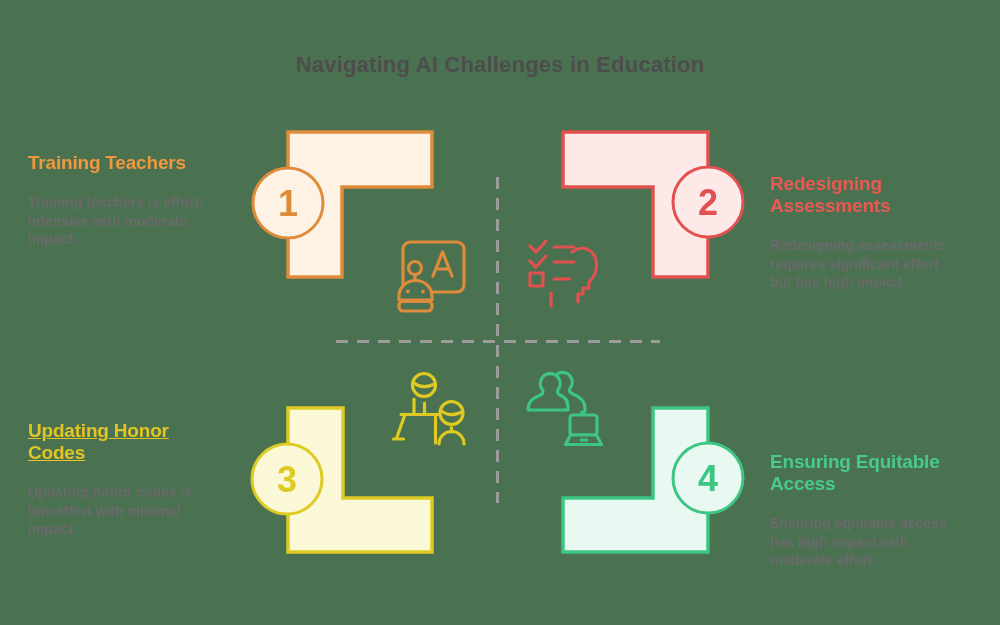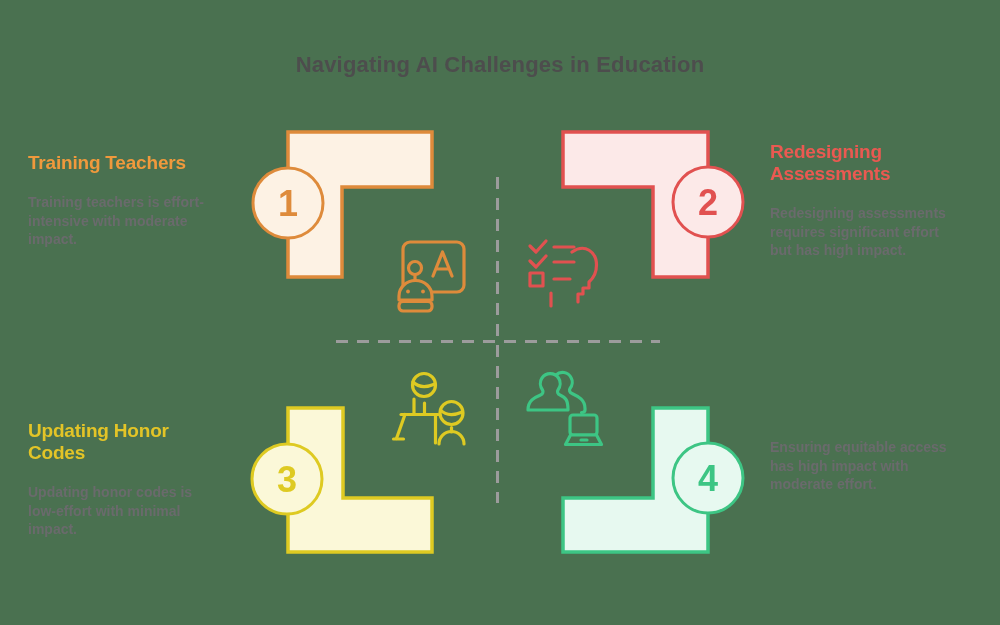--- a/index.html
+++ b/index.html
@@ -25,24 +25,24 @@
   .qtext{position:absolute;}
   .qtext h2{
     margin:0;font-size:19px;font-weight:bold;line-height:22px;
     white-space:pre-line;letter-spacing:-.2px;
   }
   .qtext p{
     margin:19px 0 0 0;font-size:14px;font-weight:bold;line-height:18.5px;
     white-space:pre-line;color:var(--body-text,#6A6A6C);
   }
   .t-right{text-align:left;}
-  .t-left{text-align:left;}
+  .t-left{text-align:left;margin-top:32px;}
   .q1t h2{color:var(--q1-heading,#F0993C);}
   .q2t h2{color:var(--q2-heading,#EA5951);}
-  .q3t h2{color:var(--q3-heading,#E3C427);}
+  .q3t h2{color:var(--q3-heading,#E3C427);text-decoration:underline;}
   .q4t h2{color:var(--q4-heading,#47CA8C);}
   .icon{position:absolute;}
   .icon g{fill:none;stroke-width:3.2;stroke-linecap:round;stroke-linejoin:round;}
   .icon.i1 g{stroke:var(--q1-accent,#DE8B3B);}
   .icon.i2 g{stroke:var(--q2-accent,#E15150);}
   .icon.i3 g{stroke:var(--q3-accent,#DECA22);}
   .icon.i4 g{stroke:var(--q4-accent,#3DC584);}
 </style>
 </head>
 <body>
@@ -141,18 +141,20 @@
 
   <div class="qtext q3t t-right" style="left:28px;top:420px;width:200px;">
     <h2>Updating Honor
 Codes</h2>
     <p>Updating honor codes is
 low-effort with minimal
 impact.</p>
   </div>
 
   <div class="qtext q4t t-left" style="left:770px;top:419px;width:210px;">
+    <h2>Ensuring Equitable
+Access</h2>
     <p>Ensuring equitable access
 has high impact with
 moderate effort.</p>
   </div>
 
 </div>
 
 </body></html>

